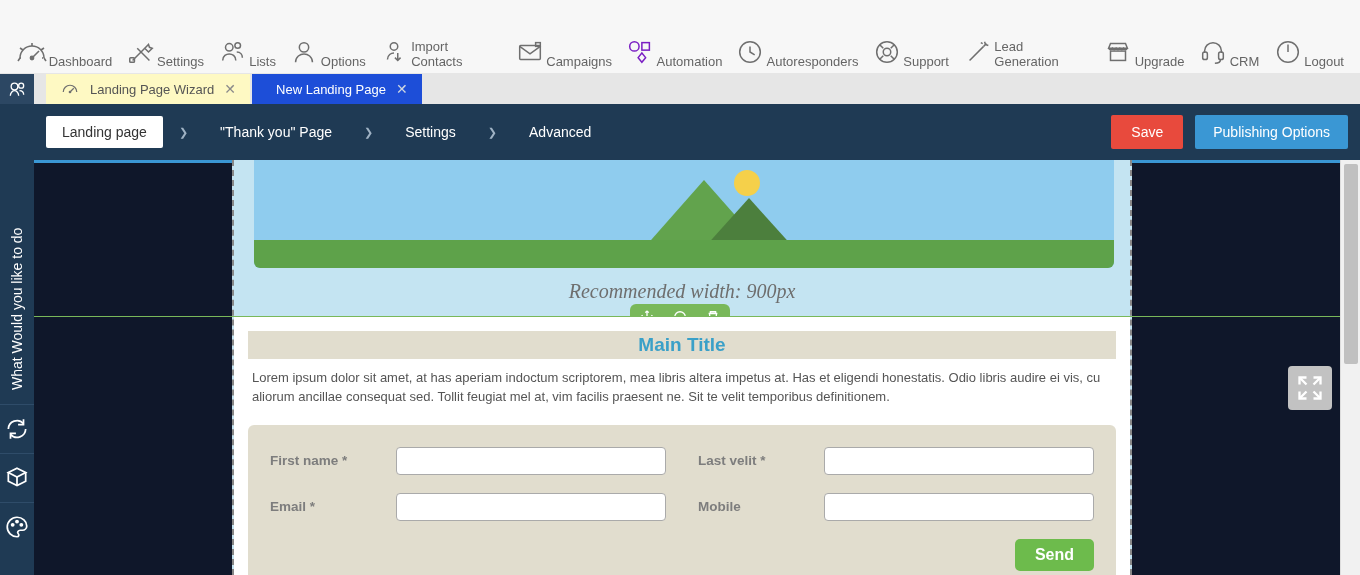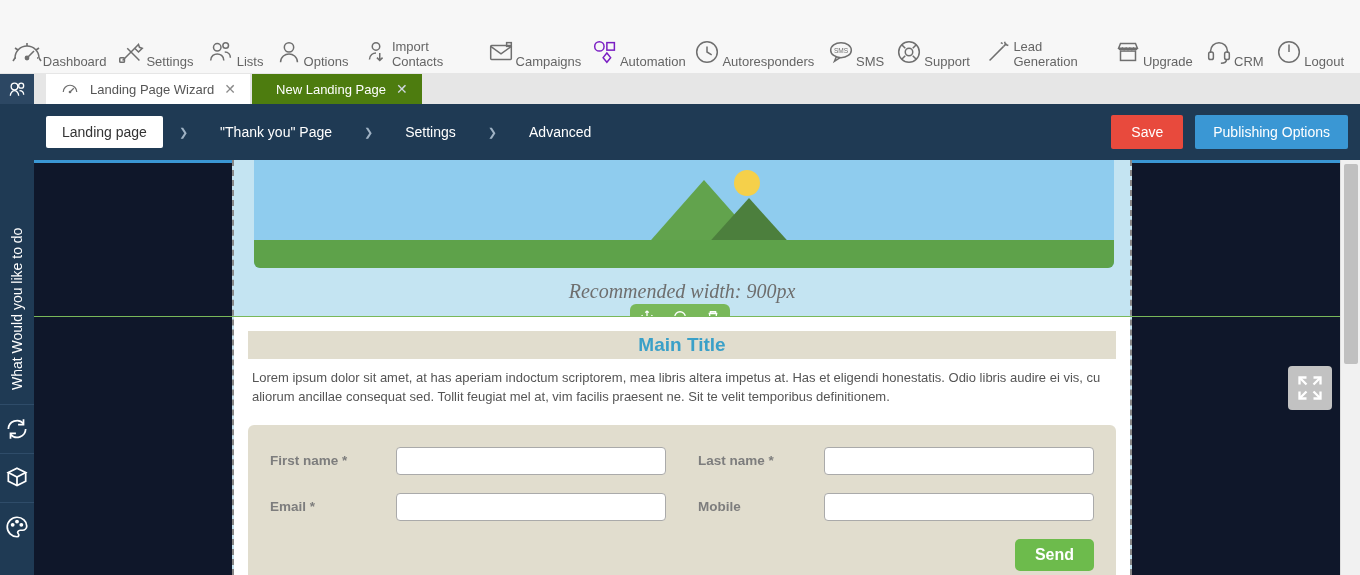--- a/index.html
+++ b/index.html
@@ -39,26 +39,26 @@
 
   
   .tabs-bar {
     display:flex; height:30px; background:#e6e6e6;
   }
   .side-tab {
     width:34px; height:30px; background:#2c4763; display:flex; align-items:center; justify-content:center;
   }
   .tab {
     display:flex; align-items:center; gap:10px; padding:0 14px; height:30px;
-    background:#ffffff; color:#555; font-size:13px; cursor:pointer;
+    background:#fef9c3; color:#555; font-size:13px; cursor:pointer;
     margin-right:2px;
   }
   .tab .tab-icon { width:20px; height:20px; display:flex; align-items:center; justify-content:center; }
   .tab .close { color:#8a8a8a; font-size:14px; line-height:1; }
-  .tab.active { background:#4d7c0f; color:#fff;padding-left:24px; }
+  .tab.active { background:#1d4ed8; color:#fff;padding-left:24px; }
   .tab.active .close { color:#cfd7e0; }
 
   
   .main { display:flex; height:calc(575px - 74px - 30px); }
 
   .sidebar {
     width:34px; background:#1f3a54; display:flex; flex-direction:column; align-items:center;
   }
   .side-rot {
     writing-mode: vertical-rl; transform: rotate(180deg);
@@ -223,30 +223,20 @@
     <span>Automation</span>
   </div>
   <div class="nav-item">
     <div class="icon-box">
       <svg viewBox="0 0 32 32" width="30" height="30">
           <circle cx="16" cy="16" r="11"></circle>
           <path d="M16 10v6l5 3"></path>
         </svg>
     </div>
     <span>Autoresponders</span>
-  </div>
-  <div class="nav-item">
-    <div class="icon-box">
-      <svg viewBox="0 0 32 32" width="30" height="30">
-          <ellipse cx="16" cy="14" rx="11" ry="8"></ellipse>
-          <path d="M11 21l-2 5 6-4"></path>
-          <text x="16" y="17" font-size="7" text-anchor="middle" fill="#6f6f6f" stroke="none">SMS</text>
-        </svg>
-    </div>
-    <span>SMS</span>
   </div>
   <div class="nav-item">
     <div class="icon-box">
       <svg viewBox="0 0 32 32" width="30" height="30">
           <circle cx="16" cy="16" r="11"></circle>
           <circle cx="16" cy="16" r="4"></circle>
           <path d="M8 8l4 4M24 8l-4 4M8 24l4-4M24 24l-4-4"></path>
         </svg>
     </div>
     <span>Support</span>
@@ -402,21 +392,21 @@
       <div class="white-panel">
         <div class="title-band">Main Title</div>
         <p class="lorem">Lorem ipsum dolor sit amet, at has aperiam indoctum scriptorem, mea libris altera impetus at. Has et eligendi honestatis. Odio libris audire ei vis, cu aliorum ancillae consequat sed. Tollit feugiat mel at, vim facilis praesent ne. Sit te velit temporibus definitionem.</p>
         <div class="form-box">
           <div class="form-row">
             <div class="form-col">
               <label>First name *</label>
               <input type="text" style="">
             </div>
             <div class="form-col">
-              <label>Last name *</label>
+              <label>Last velit *</label>
               <input type="text" style="">
             </div>
           </div>
           <div class="form-row">
             <div class="form-col">
               <label>Email *</label>
               <input type="text" style="">
             </div>
             <div class="form-col">
               <label>Mobile</label>

